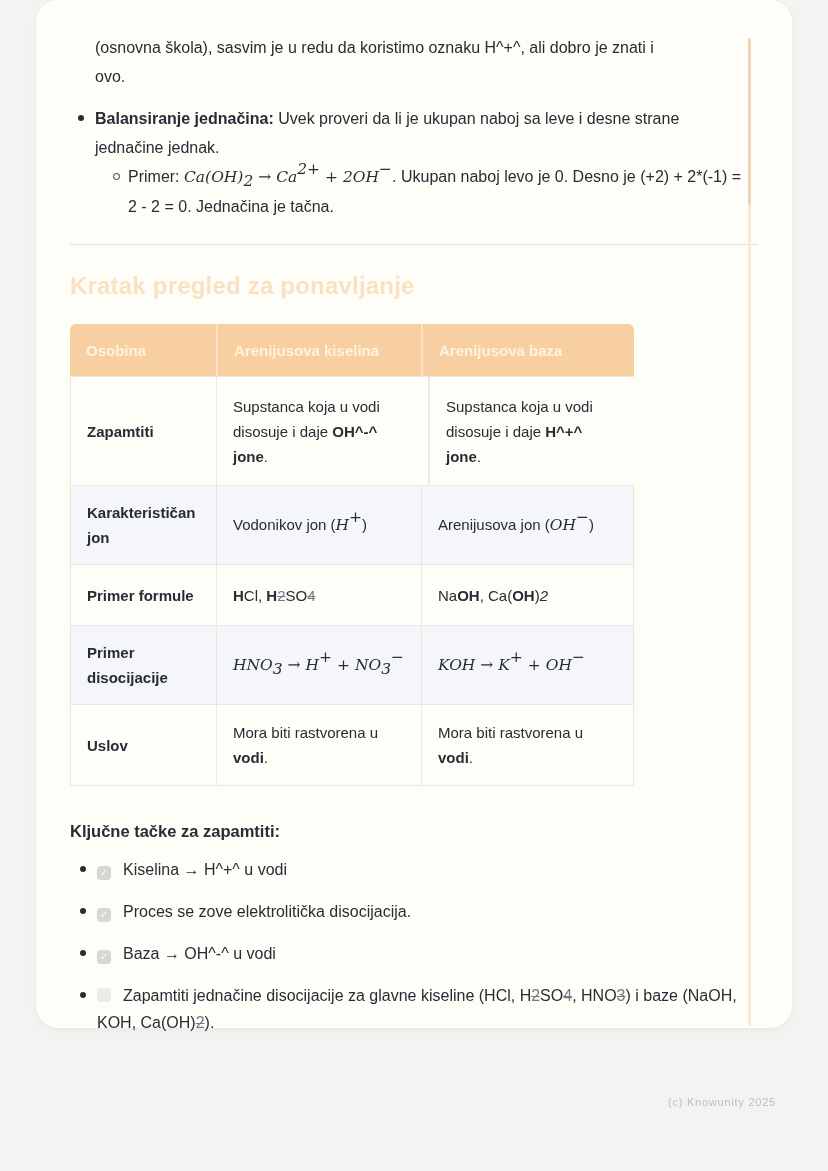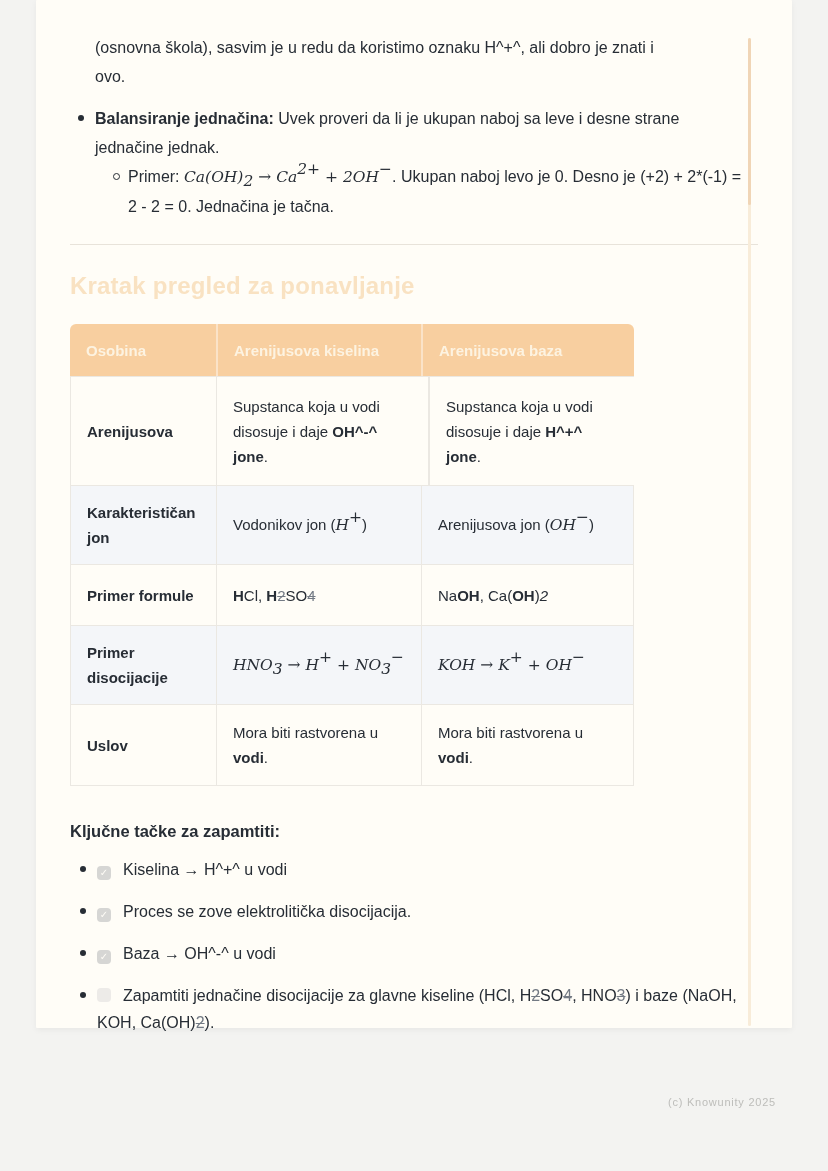--- a/index.html
+++ b/index.html
@@ -4,21 +4,21 @@
 <style>
   html,body{margin:0;padding:0;}
   body{
     width:828px;height:1171px;position:relative;overflow:hidden;
     background:#f3f3f1;
     font-family:"Liberation Sans",sans-serif;
     color:#272d35;
   }
   .card{
     position:absolute;left:36px;top:0;width:756px;height:1028px;
-    background:#fffdf7;border-radius:1px;
+    background:#fffdf7;border-radius:22px;
     box-shadow:0 2px 6px rgba(0,0,0,.05);
   }
   .content{padding:33px 34px 0 34px;}
   .para{margin:0 0 0 25px;width:578px;font-size:16px;line-height:29px;}
   .li{position:relative;}
   .l1{margin-top:13px;}
   .l1 .li-text{margin-left:25px;width:600px;font-size:16px;line-height:29px;}
   .marker-disc{position:absolute;left:8px;top:11px;width:6px;height:6px;border-radius:50%;background:#272d35;}
   .l2 .li-text{margin-left:58px;width:618px;font-size:16px;line-height:29px;}
   .marker-circ{position:absolute;left:43px;top:11px;width:5px;height:5px;border-radius:50%;border:1.5px solid #272d35;background:transparent;}
@@ -91,21 +91,21 @@
 
     <div class="table">
       <div class="thead" id="thead">
           <div class="th c0">Osobina</div>
           <div class="th c1">Arenijusova kiselina</div>
           <div class="th c2">Arenijusova baza</div>
         </div>
       <div id="tbody">
           <div class="trow">
             <div class="td c0">
-              <div><span class="b">Arenijusova</span></div>
+              <div><span class="b">Zapamtiti</span></div>
             </div>
             <div class="td c2">
               <div><span>Supstanca koja u vodi disosuje i daje </span><span class="b">OH^-^ jone</span><span>.</span></div>
             </div>
             <div class="td c1">
               <div><span>Supstanca koja u vodi disosuje i daje </span><span class="b">H^+^ jone</span><span>.</span></div>
             </div>
           </div>
           <div class="trow striped">
             <div class="td c0">

